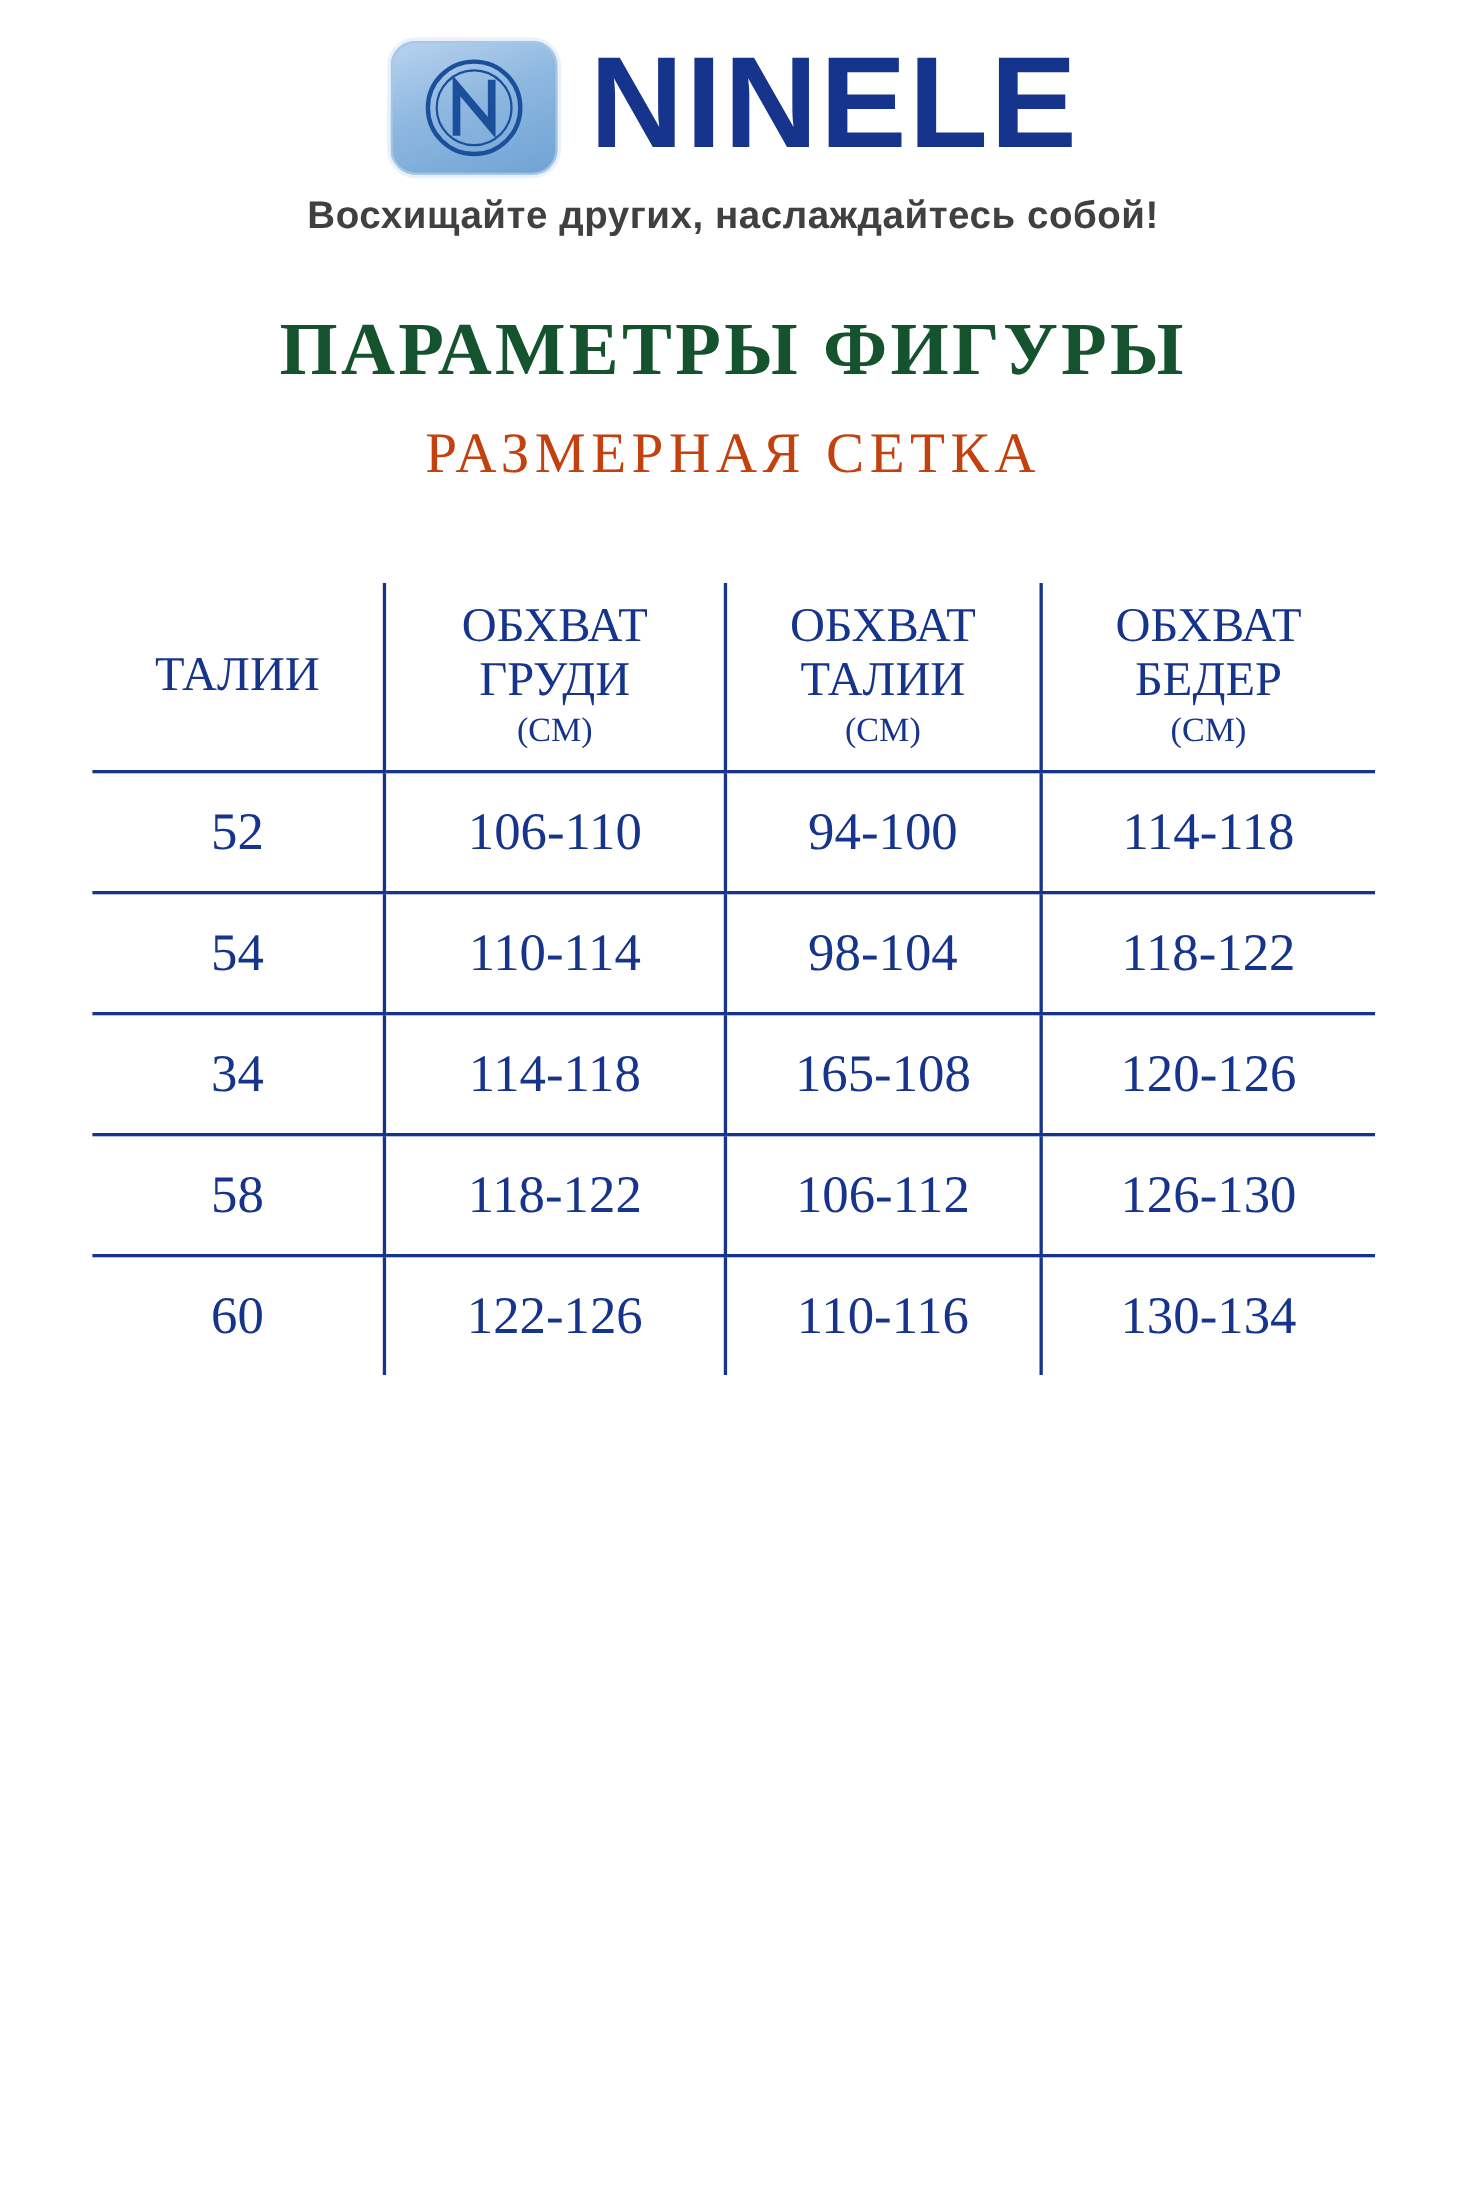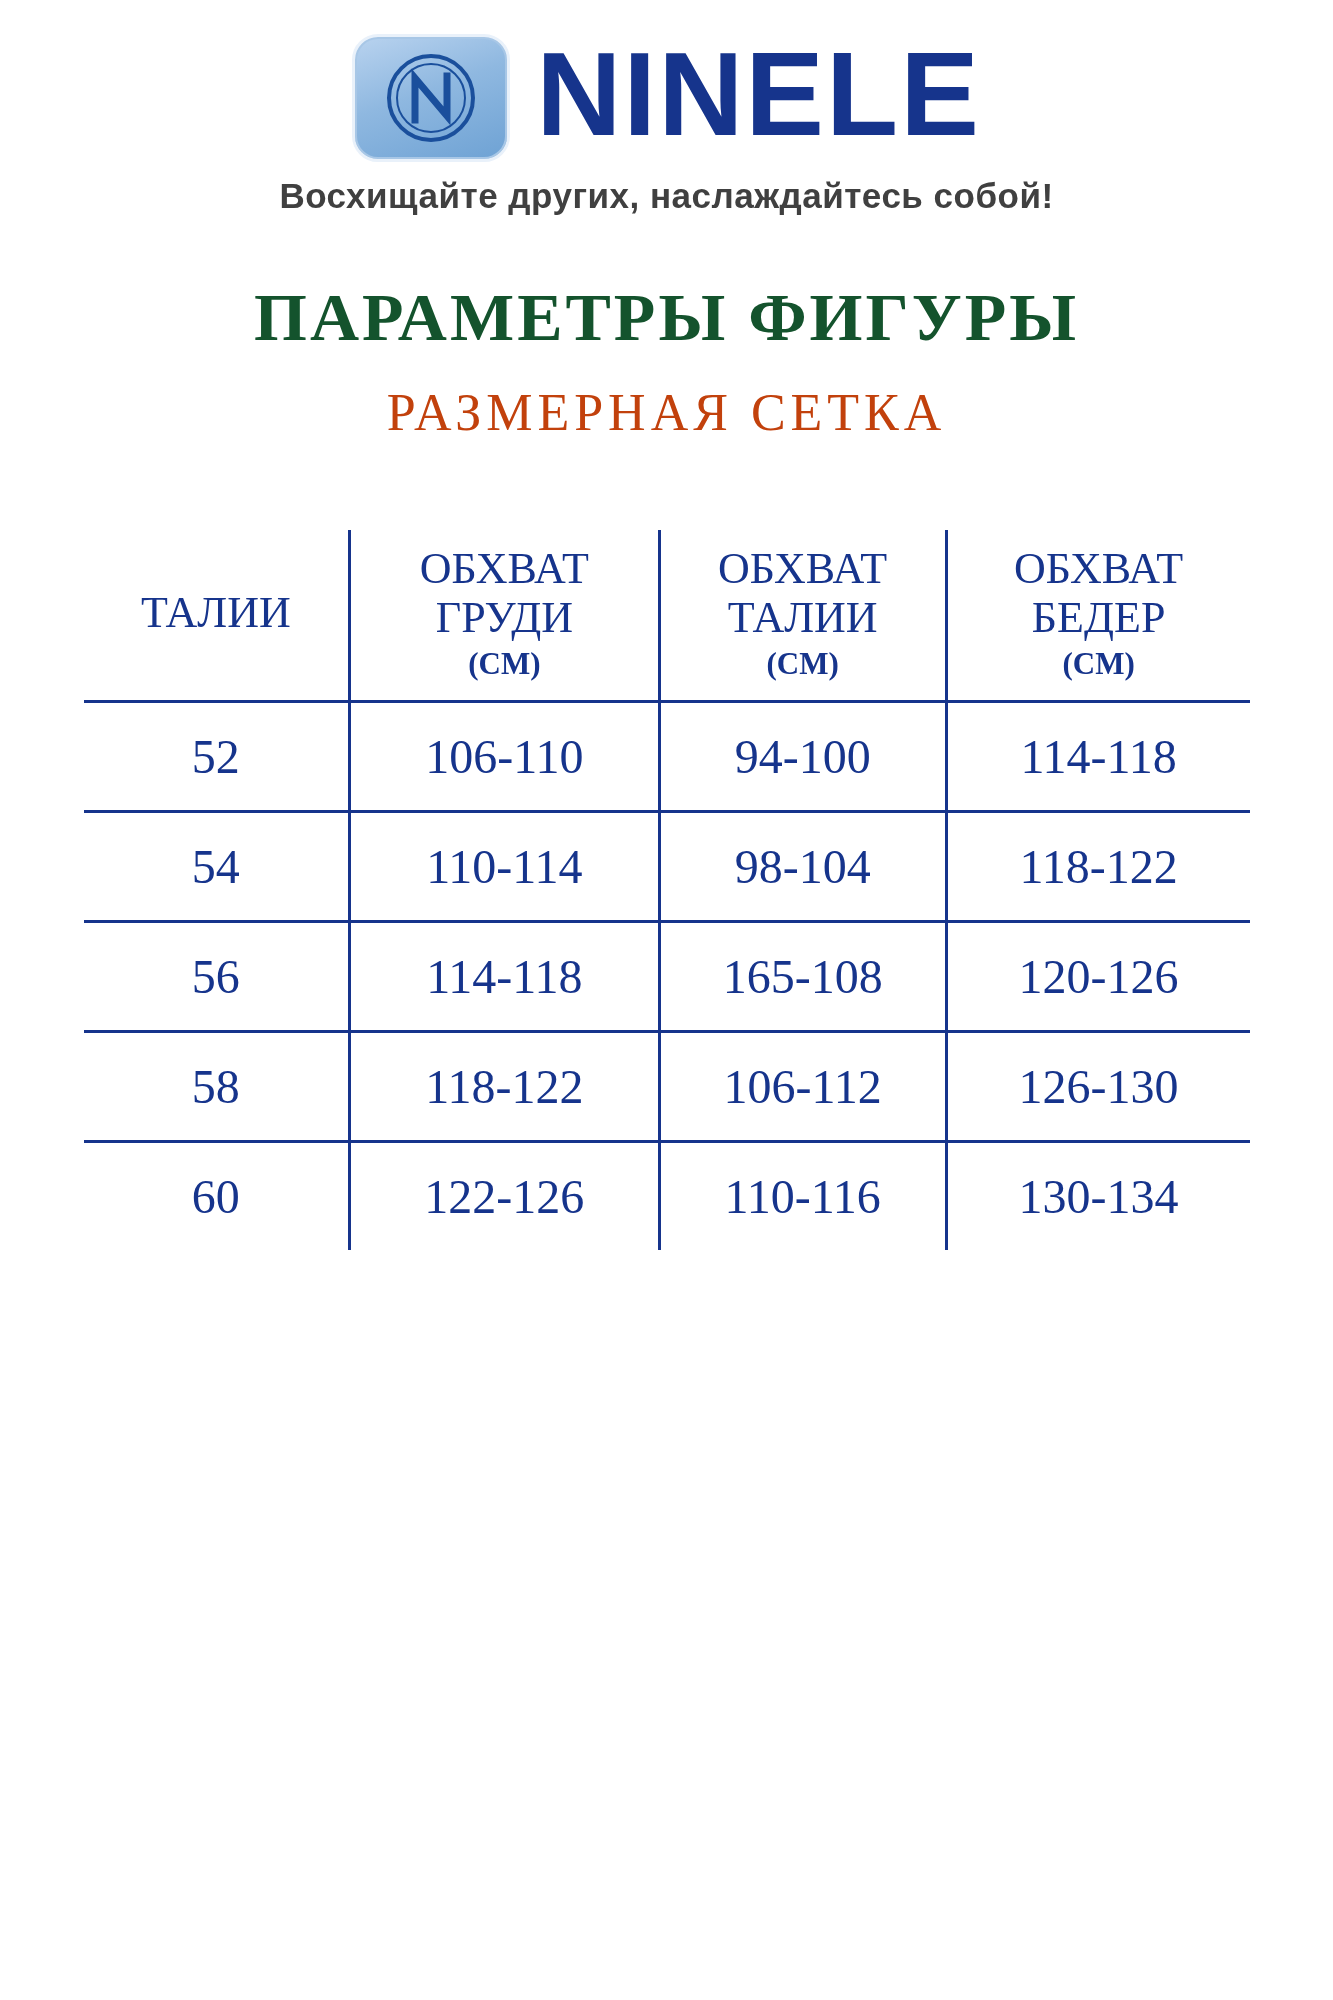--- a/index.html
+++ b/index.html
@@ -104,21 +104,20 @@
     font-size: 44px;
     line-height: 1.12;
     padding: 14px 10px 18px 10px;
     border-bottom: 3px solid #16348c;
   }
   thead th .unit {
     display: block;
     font-size: 31px;
     line-height: 1.2;
     margin-top: 2px;
-    font-weight: bold;
   }
   thead th.size-head {
     font-size: 44px;
     white-space: nowrap;
   }
   tbody td {
     font-size: 48px;
     padding: 26px 10px;
     border-bottom: 3px solid #16348c;
   }
@@ -189,21 +188,21 @@
           <td>94-100</td>
           <td>114-118</td>
         </tr>
         <tr>
           <td>54</td>
           <td>110-114</td>
           <td>98-104</td>
           <td>118-122</td>
         </tr>
         <tr>
-          <td>56</td>
+          <td>34</td>
           <td>114-118</td>
           <td>165-108</td>
           <td>120-126</td>
         </tr>
         <tr>
           <td>58</td>
           <td>118-122</td>
           <td>106-112</td>
           <td>126-130</td>
         </tr>

